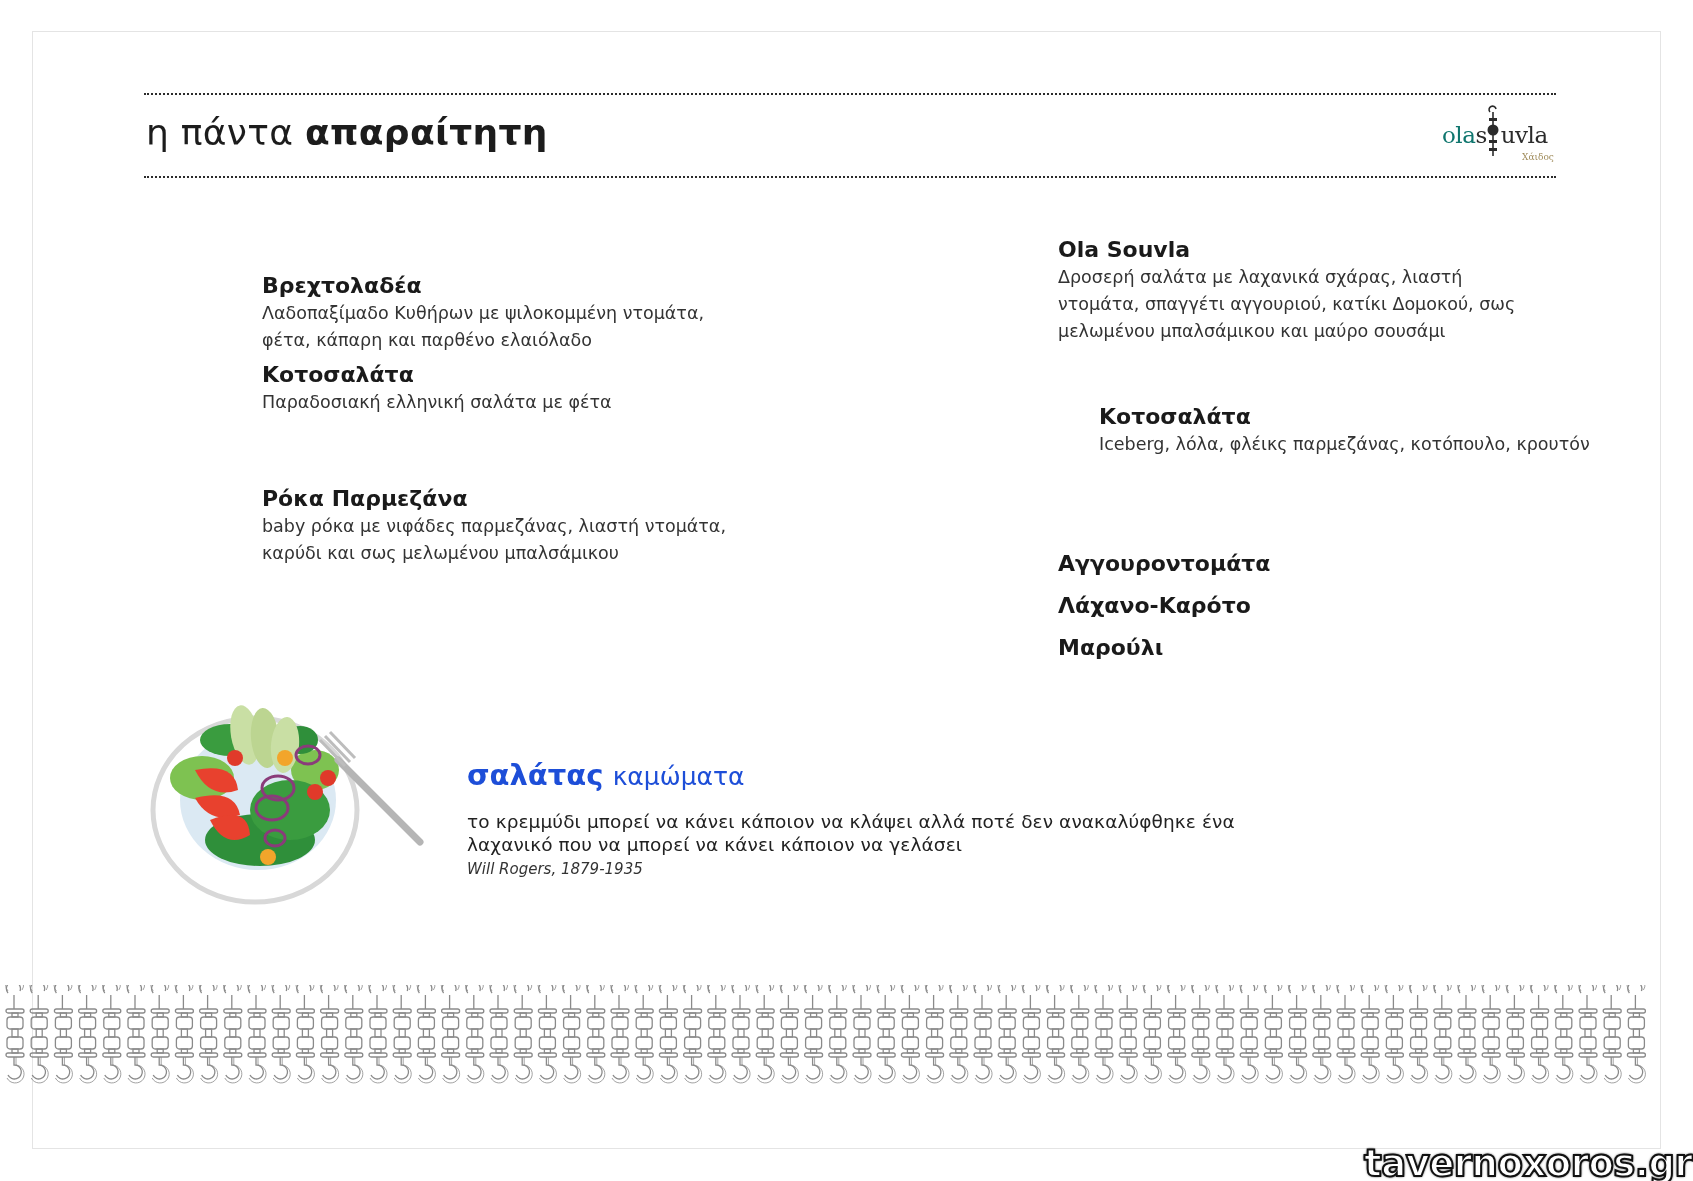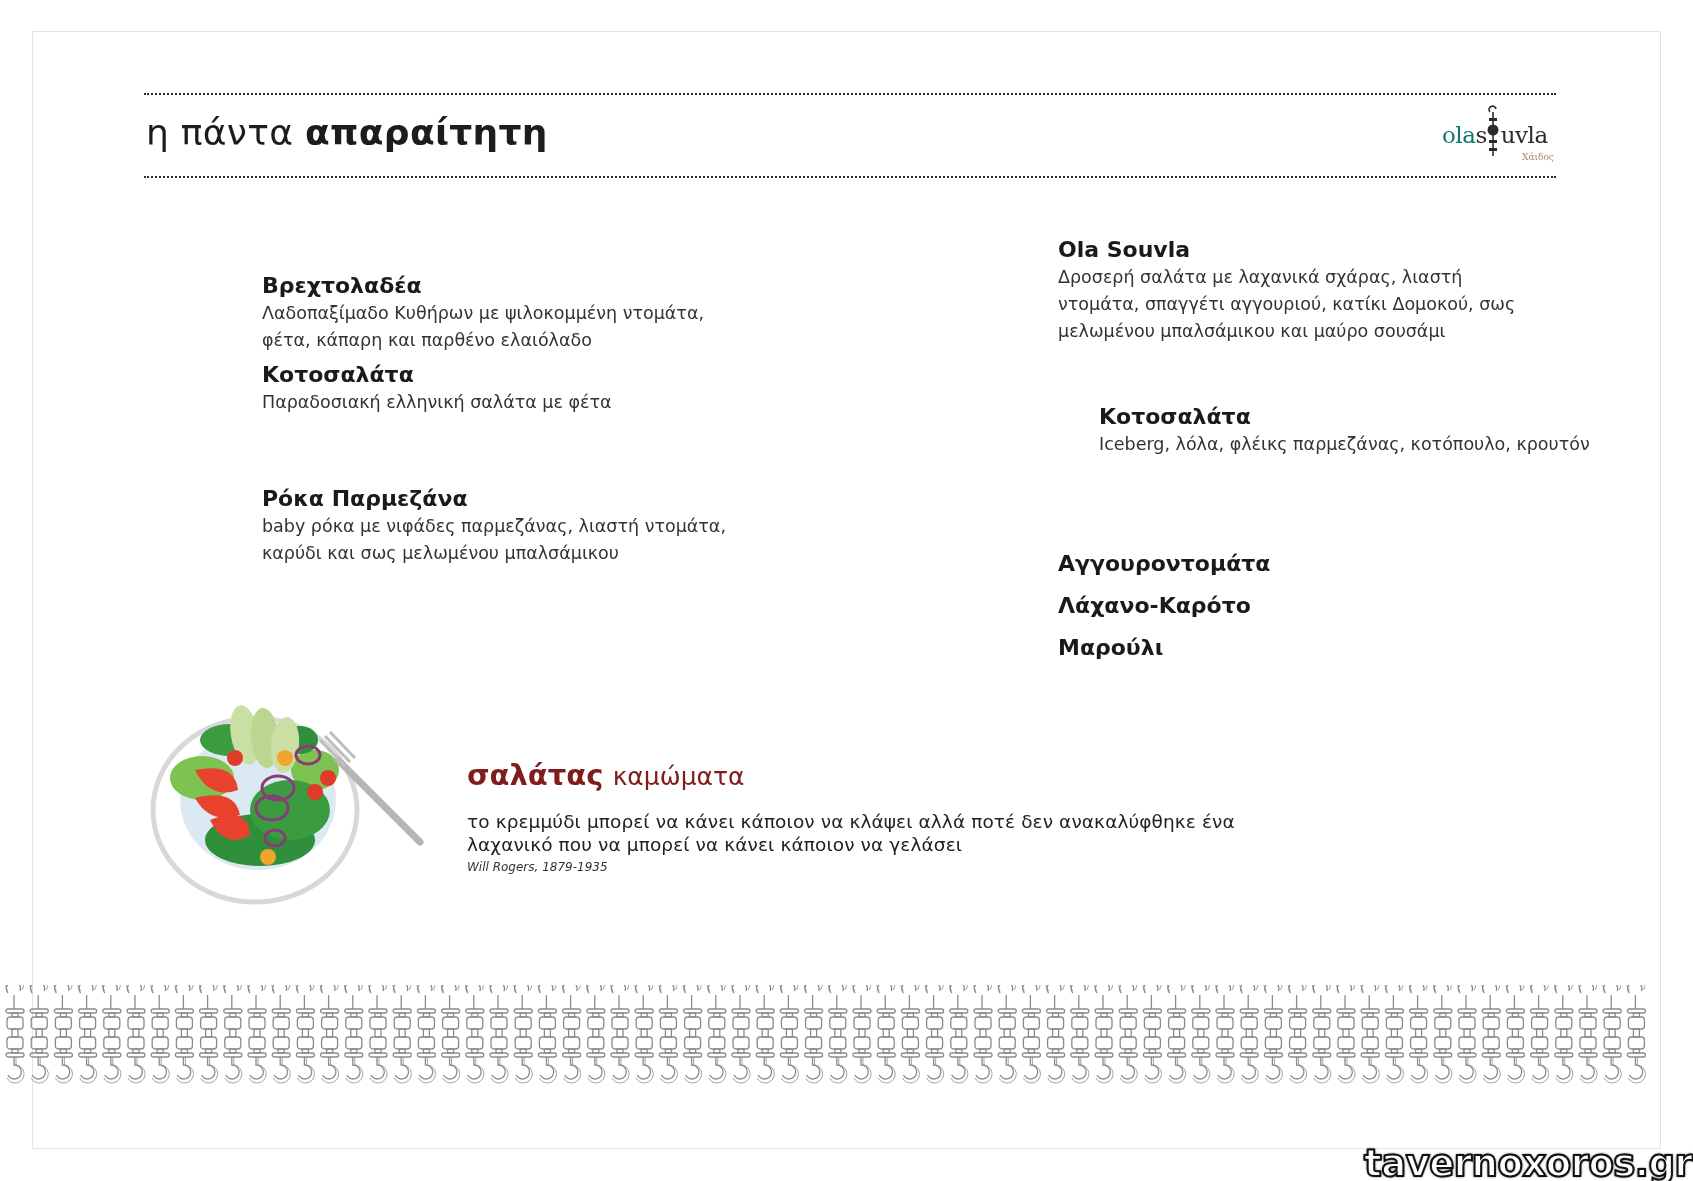--- a/index.html
+++ b/index.html
@@ -35,25 +35,25 @@
   .logo .skewer { position: absolute; left: 44px; top: -4px; }
   .logo .sub { position: absolute; left: 80px; top: 44px; font-family: "DejaVu Serif", serif; font-size: 9px; color: #a08c5c; }
 
   .item { position: absolute; }
   .item .name { font-family: "DejaVu Sans", sans-serif; font-weight: bold; font-size: 22px; color: #1a1a1a; line-height: 28px; white-space: nowrap; }
   .item .desc { font-family: "DejaVu Sans", sans-serif; font-size: 17.5px; color: #333; line-height: 27px; white-space: nowrap; }
 
   .salad-img { position: absolute; left: 150px; top: 700px; width: 290px; height: 210px; }
 
   .quote { position: absolute; left: 467px; top: 758px; }
-  .quote .qtitle { font-size: 29px; color: #7f1d1d; white-space: nowrap; }
+  .quote .qtitle { font-size: 29px; color: #1d4ed8; white-space: nowrap; }
   .quote .qtitle b { font-weight: bold; }
   .quote .qtitle span.l { font-size: 25px; font-weight: normal; }
   .quote .qtext { margin-top: 18px; font-size: 18.5px; color: #222; line-height: 23px; white-space: nowrap; letter-spacing: 0.1px; }
-  .quote .qauthor { margin-top: 4px; font-size: 12px; font-style: italic; color: #333; white-space: nowrap; }
+  .quote .qauthor { margin-top: 4px; font-size: 15px; font-style: italic; color: #333; white-space: nowrap; }
 
   .skewer-band { position: absolute; left: 0; top: 985px; width: 1662px; height: 100px; }
 
   .watermark {
     position: absolute; left: 1364px; top: 1132px;
     font-family: "DejaVu Sans", sans-serif; font-size: 37px; font-weight: bold;
     color: #ffffff; letter-spacing: -0.5px; white-space: nowrap;
     -webkit-text-stroke: 2px #111;
     text-shadow: 0 0 3px #000, 0 0 2px #000;
     margin-top: 10px;

